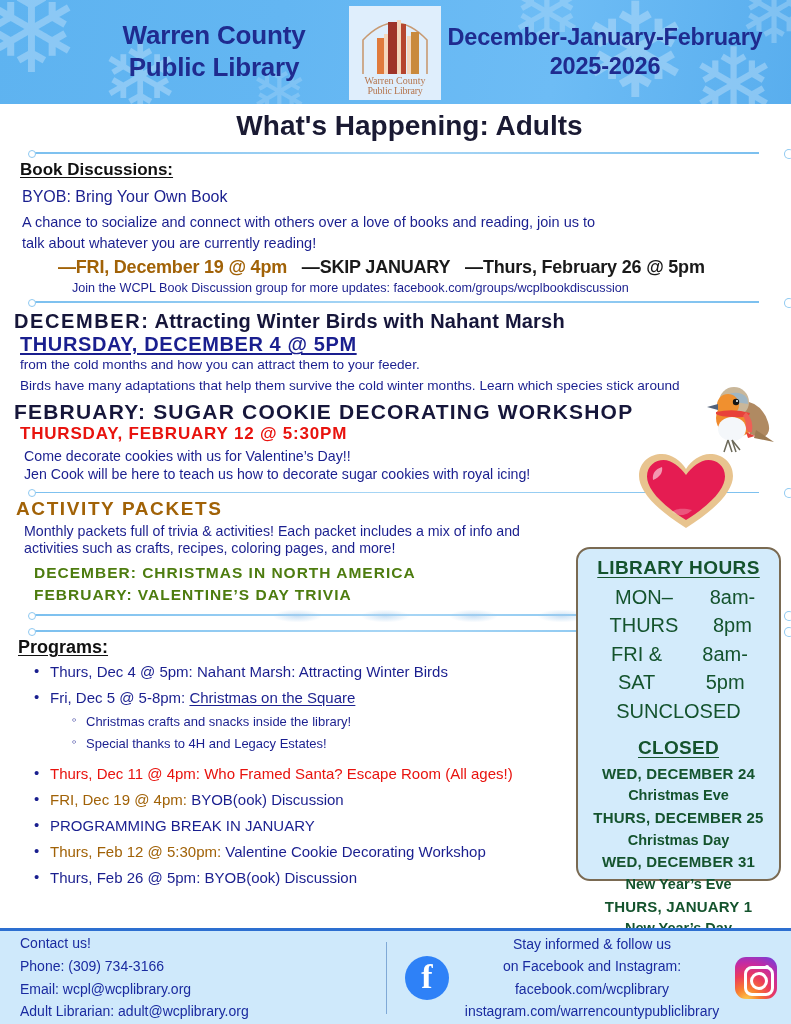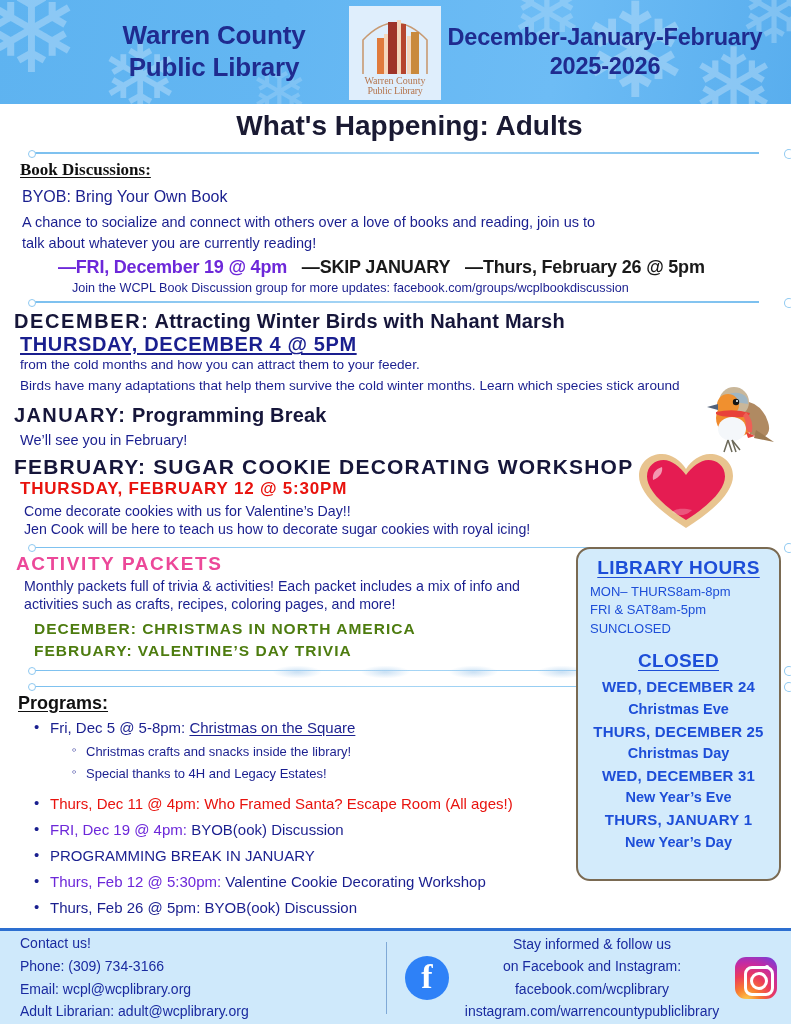--- a/index.html
+++ b/index.html
@@ -71,63 +71,63 @@
       radial-gradient(ellipse 34px 9px at 34% 50%, rgba(160,200,235,.55) 0%, rgba(160,200,235,0) 72%),
       radial-gradient(ellipse 34px 9px at 50% 50%, rgba(160,200,235,.55) 0%, rgba(160,200,235,0) 72%),
       radial-gradient(ellipse 34px 9px at 66% 50%, rgba(160,200,235,.55) 0%, rgba(160,200,235,0) 72%),
       radial-gradient(ellipse 34px 9px at 82% 50%, rgba(160,200,235,.55) 0%, rgba(160,200,235,0) 72%),
       radial-gradient(ellipse 34px 9px at 96% 50%, rgba(160,200,235,.55) 0%, rgba(160,200,235,0) 72%);
   }
 
   
   .content { position:relative; padding:0 14px; }
   .blue   { color:#1a1f8f; }
-  .red    { color:#6d28d9;text-align:right; }
+  .red    { color:#a16207;text-align:right; }
   .black  { color:#1a1a1a; }
   .u      { text-decoration:underline; text-underline-offset:2px; }
 
   .sec-head-u { font-size:17px; font-weight:700; color:#111; text-decoration:underline;
-                text-underline-offset:2px; padding:2px 0 2px 6px;font-family:Liberation Serif, serif; }
+                text-underline-offset:2px; padding:2px 0 2px 6px; }
   .line { font-size:14.5px; line-height:1.30; padding-left:8px; }
   .line.big { font-size:16px; }
 
   .dates-row { font-size:18px; font-weight:600; padding:5px 0 3px 44px; letter-spacing:-0.2px;}
   .dates-row span { margin-right:10px; }
 
   .mon-head { font-size:20px; font-weight:700; color:#16163a; letter-spacing:0.2px; padding-top:3px;}
   .mon-head .rest { font-weight:700;text-align:right; }
   .mon-sub  { font-size:20px; font-weight:700; letter-spacing:.6px; padding-left:6px;}
   .mon-body { font-size:13.6px; line-height:1.26; color:#1a1f8f; padding-left:6px;}
 
   .feb-head { font-size:21px; font-weight:700; color:#16163a; letter-spacing:1.2px; }
   .feb-date { font-size:17px; font-weight:700; color:#e8130e; letter-spacing:.8px; padding-left:6px;}
 
-  .ap-head { font-size:19px; font-weight:700; color:#ec4899; letter-spacing:1.6px; padding-left:2px;}
+  .ap-head { font-size:19px; font-weight:700; color:#a16207; letter-spacing:1.6px; padding-left:2px;}
   .ap-item { font-size:15.5px; font-weight:700; color:#4d7c0f; letter-spacing:1px; padding-left:20px; line-height:1.42;}
 
   .santa-head { font-size:17.5px; font-weight:700; }
 
   .programs-head { font-size:18px; font-weight:700; color:#111; text-decoration:underline;
                    text-underline-offset:2px; padding:1px 0 1px 4px;}
   ul.prog { list-style:none; padding-left:20px; }
   ul.prog > li { font-size:15px; line-height:1.0; padding:5px 0 6px 16px; position:relative; color:#1a1f8f;}
   ul.prog > li::before { content:"•"; position:absolute; left:0; top:4px; font-size:15px; color:#1a1f8f;}
   ul.sub { list-style:none; padding-left:22px; margin-top:6px;}
   ul.sub > li { font-size:13px; line-height:1.0; padding:4px 0 5px 14px; position:relative; color:#1a1f8f;}
   ul.sub > li::before { content:"◦"; position:absolute; left:0; top:2px; font-size:13px; color:#1a1f8f;}
 
   
   .hours-box {
     position:absolute; left:576px; top:547px; width:205px; height:334px;
     background:#d3ebfb; border:2px solid #7a6a52; border-radius:14px;
-    padding:8px 10px 6px; color:#1d4ed8; text-align:center;
+    padding:8px 10px 6px; color:#14532d; text-align:center;
   }
   .hours-title { font-size:19px; font-weight:700; text-decoration:underline;
                  text-underline-offset:3px; letter-spacing:.4px; margin-bottom:4px;}
-  .hrow { display:flex; justify-content:flex-start; font-size:13px; line-height:1.42; padding:0 2px;}
+  .hrow { display:flex; justify-content:center; font-size:20px; line-height:1.42; padding:0 2px;}
   .hrow .rt { }
   .closed-title { font-size:19px; font-weight:700; text-decoration:underline;
                   text-underline-offset:3px; margin:12px 0 4px; letter-spacing:.3px;}
   .cd-b { font-size:15px; font-weight:700; line-height:1.5; letter-spacing:.2px;}
   .cd-n { font-size:14.5px; font-weight:700; line-height:1.5; }
 
   
   .bird { position:absolute; left:706px; top:382px; width:70px; height:72px; }
   .heart{ position:absolute; left:636px; top:452px; width:100px; height:78px; }
 
@@ -220,26 +220,20 @@
 
     <div>
       <div class="mon-head">
         <span style="letter-spacing:1.6px;">DECEMBER:</span><span class="rest"> Attracting Winter Birds with Nahant Marsh</span>
       </div>
       <div class="mon-sub blue u">THURSDAY, DECEMBER 4 @ 5PM</div>
       <div class="mon-body">from the cold months and how you can attract them to your feeder.</div>
       <div class="mon-body" style="padding-top:3px;">Birds have many adaptations that help them survive the cold winter months. Learn which species stick around</div>
     </div>
 
-    <div style="padding-top:7px;">
-      <div class="mon-head">
-        <span style="letter-spacing:1.4px;">JANUARY:</span><span class="rest"> Programming Break</span>
-      </div>
-      <div class="mon-body" style="font-size:14.5px; padding-top:4px;">We’ll see you in February!</div>
-    </div>
 
     <div style="padding-top:6px;">
       <div class="feb-head">FEBRUARY: SUGAR COOKIE DECORATING WORKSHOP</div>
       <div class="feb-date">THURSDAY, FEBRUARY 12 @ 5:30PM</div>
       <div class="mon-body" style="font-size:14.2px; padding-top:4px; padding-left:10px;">Come decorate cookies with us for Valentine’s Day!!</div>
       <div class="mon-body" style="font-size:14.2px; padding-left:10px;">Jen Cook will be here to teach us how to decorate sugar cookies with royal icing!</div>
     </div>
 
     <div class="rule" style="margin-top:5px;"></div>
 
@@ -255,20 +249,23 @@
 
 
     <div class="wave-rule">
       <div class="diamonds"></div>
     </div>
     <div class="rule" style="margin-top:-2px;"></div>
 
     <div>
       <div class="programs-head">Programs:</div>
       <ul class="prog">
+        <li>
+          <span>Thurs, Dec 4 @ 5pm</span><span>: </span><span>Nahant Marsh: Attracting Winter Birds</span>
+        </li>
         <li>
           <span>Fri, Dec 5 @ 5-8pm</span><span>: </span><span class="u">Christmas on the Square</span>
           <ul class="sub">
             <li>Christmas crafts and snacks inside the library!</li>
             <li>Special thanks to 4H and Legacy Estates!</li>
           </ul>
         </li>
         <li style="color:#e8130e;">
           <span>Thurs, Dec 11 @ 4pm</span><span>: </span><span>Who Framed Santa? Escape Room (All ages!)</span>
         </li>

